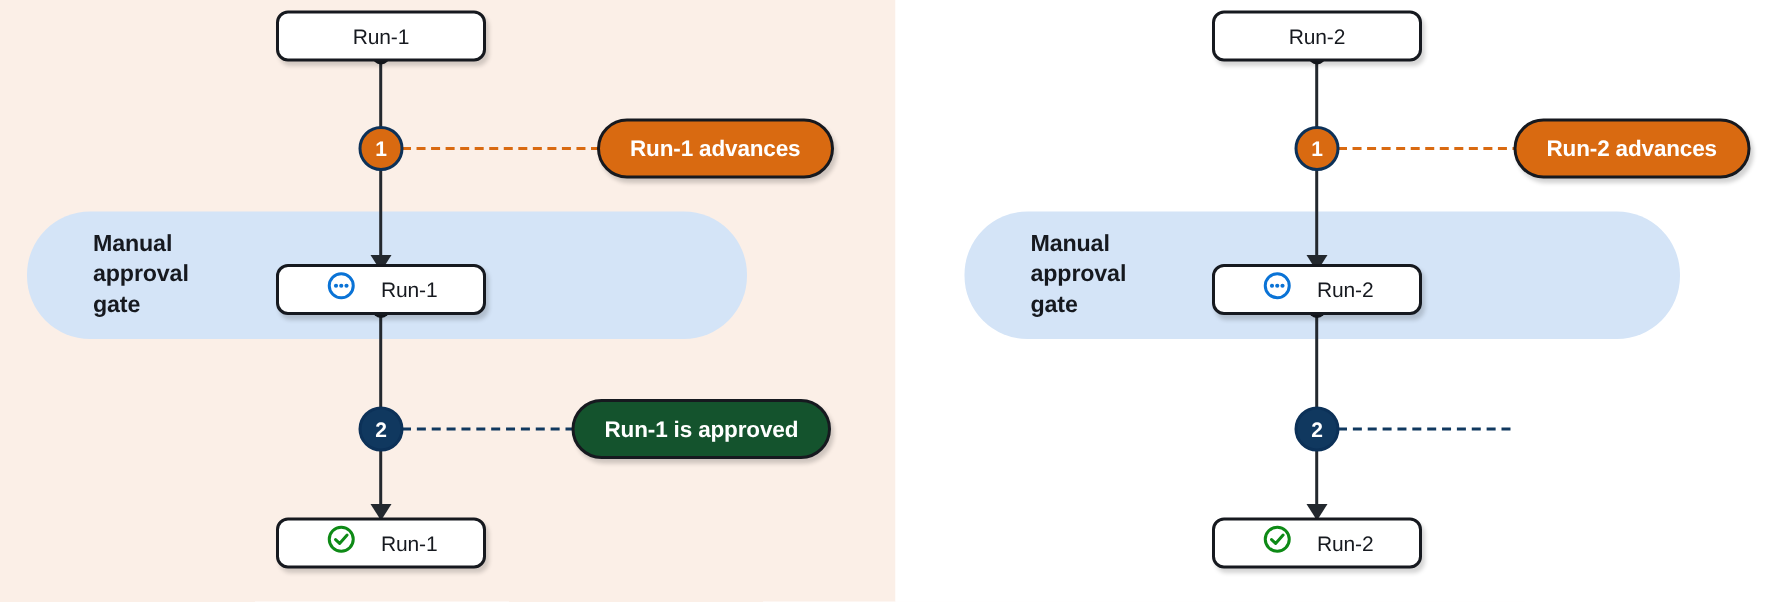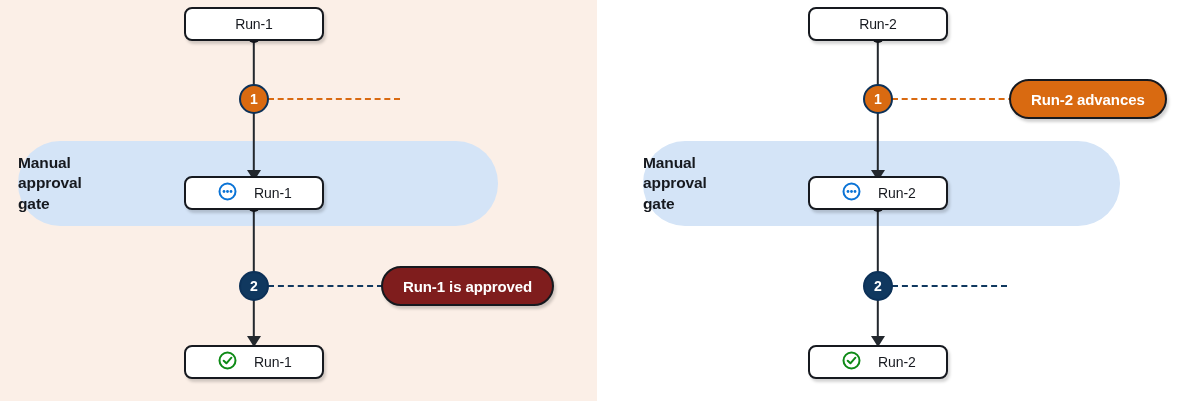--- a/index.html
+++ b/index.html
@@ -45,20 +45,21 @@
     background: #D4E4F7;
     border-radius: 42px;
     display: flex;
     align-items: center;
   }
   .gate-band .gate-label {
     font-size: 15.5px;
     font-weight: bold;
     line-height: 1.32;
     color: #16191F;
+    margin-left: 44px;
     white-space: pre-line;
     letter-spacing: -0.1px;
   }
 
   
   .vline {
     position: absolute;
     width: 2.4px;
     background: #23282E;
     transform: translateX(-50%);
@@ -149,21 +150,21 @@
     padding: 0 20px;
     color: #ffffff;
     font-size: 15px;
     font-weight: bold;
     letter-spacing: -0.1px;
     white-space: nowrap;
     transform: translateY(-50%);
     box-shadow: 2px 3px 3px rgba(0,0,0,0.18);
   }
   .pill.orange { background: #D96A11; }
-  .pill.navy   { background: #7f1d1d; }
+  .pill.navy   { background: #14532d; }
 </style>
 </head>
 <body>
 
 <div id="stage">
 
   <div class="panel-bg left"></div>
   <div class="panel-bg right"></div>
 
   <div class="flow p1">
@@ -211,20 +212,23 @@
       <span class="node-label">Run-1</span>
     </div>
 
     <div class="badge orange" style="left:254px; top:99px;">
       <span>1</span>
     </div>
     <div class="badge navy" style="left:254px; top:286px;">
       <span>2</span>
     </div>
 
+    <div class="pill orange" style="left:398px; top:99px;">
+      <span>Run-1 advances</span>
+    </div>
     <div class="pill navy" style="left:381px; top:286px;">
       <span>Run-1 is approved</span>
     </div>
 
   </div>
 
   <div class="flow p2">
 
     <div class="gate-band" style="left:46px; top:141px; width:477px;">
       <div class="gate-label">Manual

